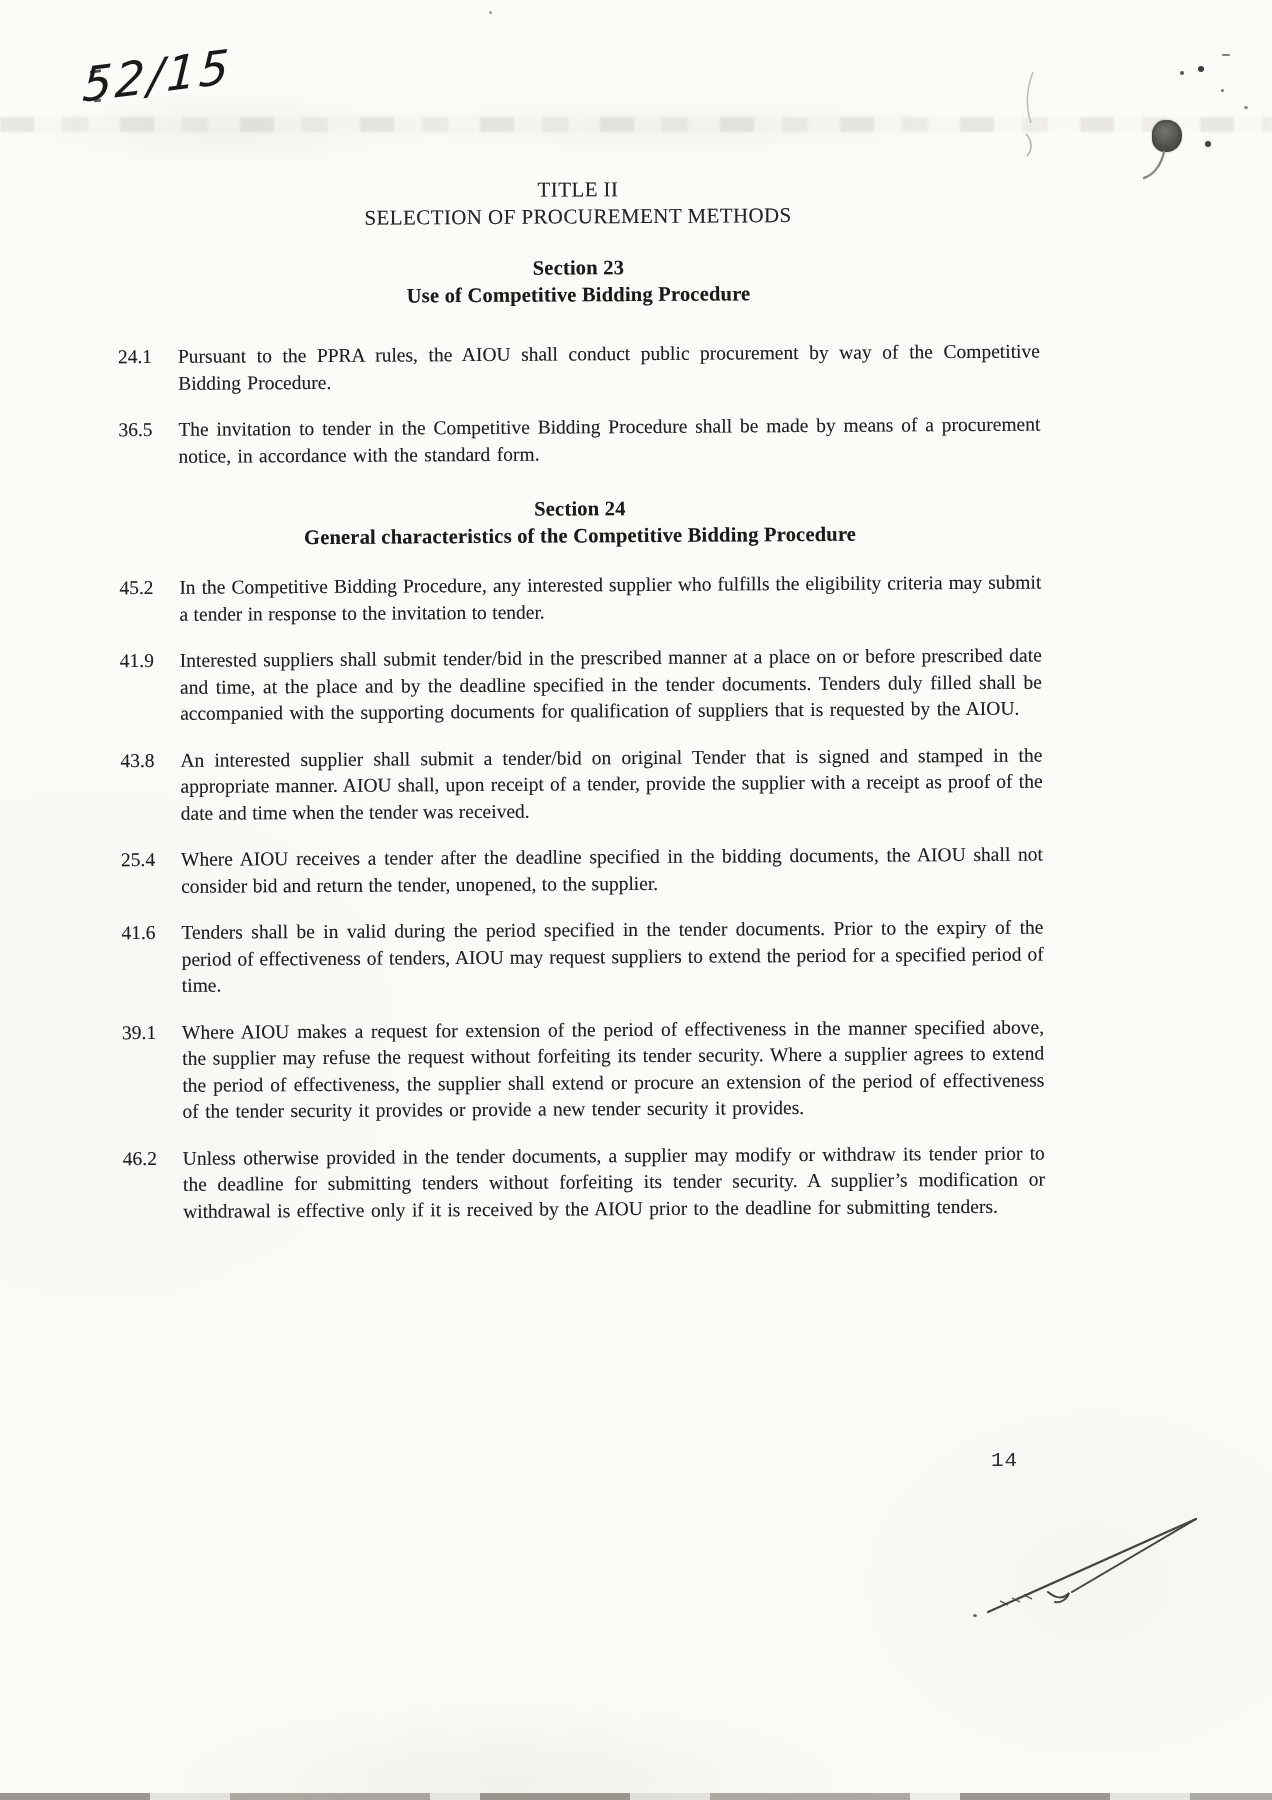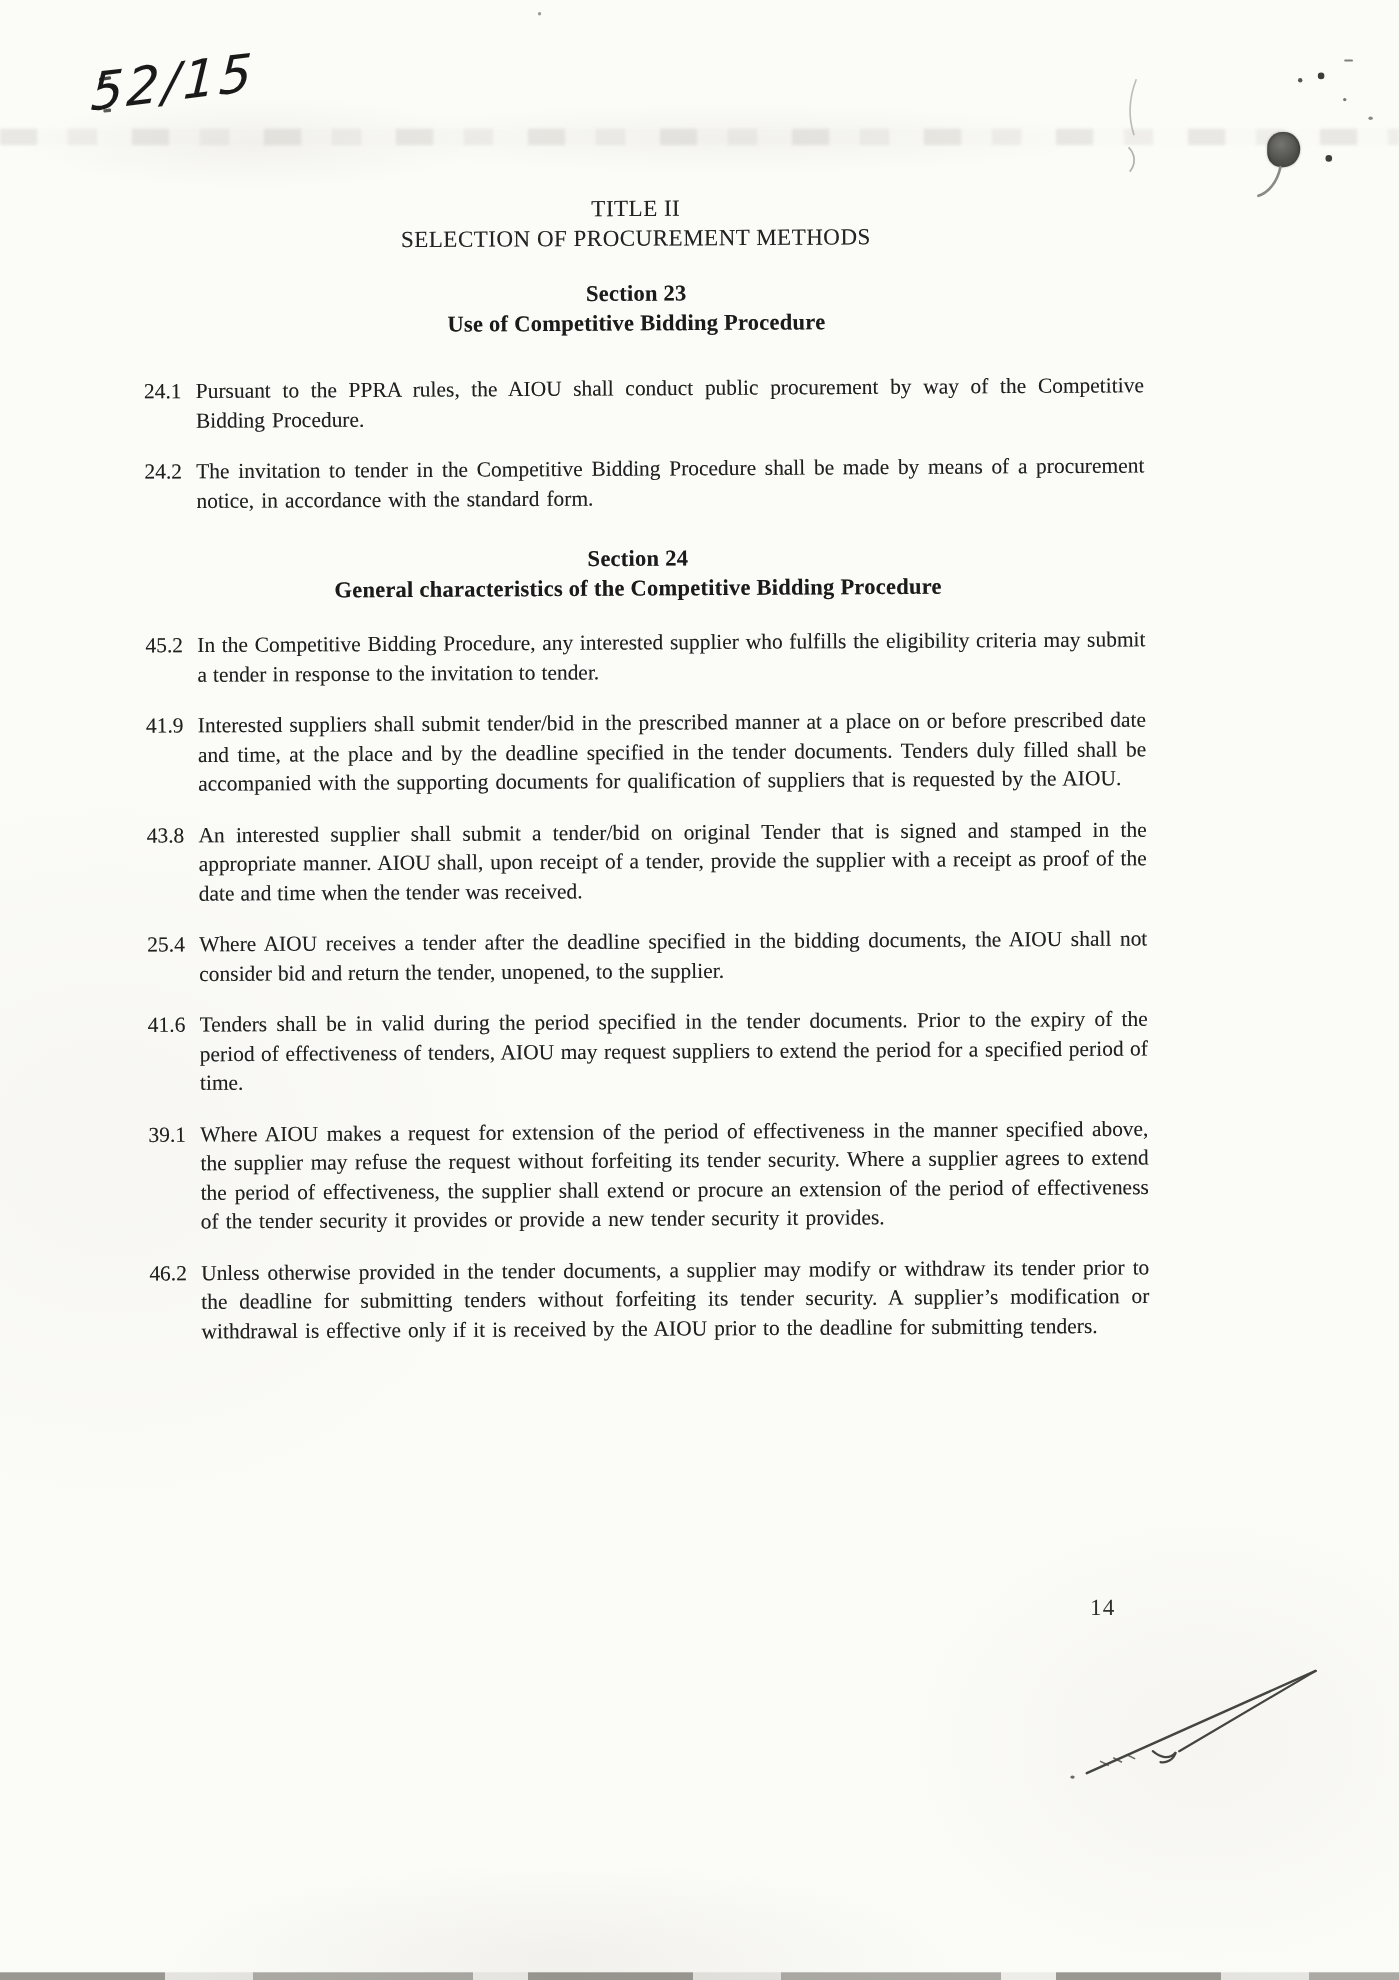--- a/index.html
+++ b/index.html
@@ -43,36 +43,36 @@
   .sec-head.s23{margin-top:24px;}
   .sec-head.s24{margin-top:28px;}
   .item{
     display:flex;margin-top:20px;
     font-size:19.5px;line-height:26.5px;
     color:#202020;
     text-shadow:0 0 0.5px rgba(30,30,30,0.35);
   }
   .item.first-of-23{margin-top:34px;}
   .item.first-of-24{margin-top:24px;}
-  .item .num{flex:0 0 60px;text-align:center;}
+  .item .num{flex:0 0 60px;}
   .item .txt{flex:1 1 auto;text-align:justify;word-spacing:1.5px;}
   .item .txt.last-loose{word-spacing:0.5px;}
 
   
   .handwriting{
     position:absolute;left:82px;top:48px;
     font-family:"DejaVu Sans",sans-serif;
     font-style:italic;font-size:47px;letter-spacing:3px;
     color:#1a1a1a;
     transform:rotate(-7deg) skewX(-10deg);
   }
   
   .page-number{
     position:absolute;left:991px;top:1449px;
-    font-size:21px;color:#2f2f2f;letter-spacing:1px;
+    font-size:21px;color:#2f2f2f;letter-spacing:1px;font-family:Liberation Mono, monospace;
   }
   
   .smudge-band{
     position:absolute;left:0;top:117px;width:1272px;height:15px;
     background:repeating-linear-gradient(90deg,
       rgba(130,125,115,0.15) 0 34px, rgba(130,125,115,0.02) 34px 62px,
       rgba(130,125,115,0.10) 62px 88px, rgba(130,125,115,0.01) 88px 120px);
     filter:blur(1.3px);
   }
   .bottom-band{
@@ -134,21 +134,21 @@
       <div class="sec-head s23">
         <div>Section 23</div>
         <div>Use of Competitive Bidding Procedure</div>
       </div>
 
       <div class="item first-of-23">
         <div class="num">24.1</div>
         <div class="txt">Pursuant to the PPRA rules, the AIOU shall conduct public procurement by way of the Competitive Bidding Procedure.</div>
       </div>
       <div class="item">
-        <div class="num">24.2</div>
+        <div class="num">36.5</div>
         <div class="txt">The invitation to tender in the Competitive Bidding Procedure shall be made by means of a procurement notice, in accordance with the standard form.</div>
       </div>
 
       <div class="sec-head s24">
         <div>Section 24</div>
         <div>General characteristics of the Competitive Bidding Procedure</div>
       </div>
 
       <div class="item first-of-24">
         <div class="num">45.2</div>

